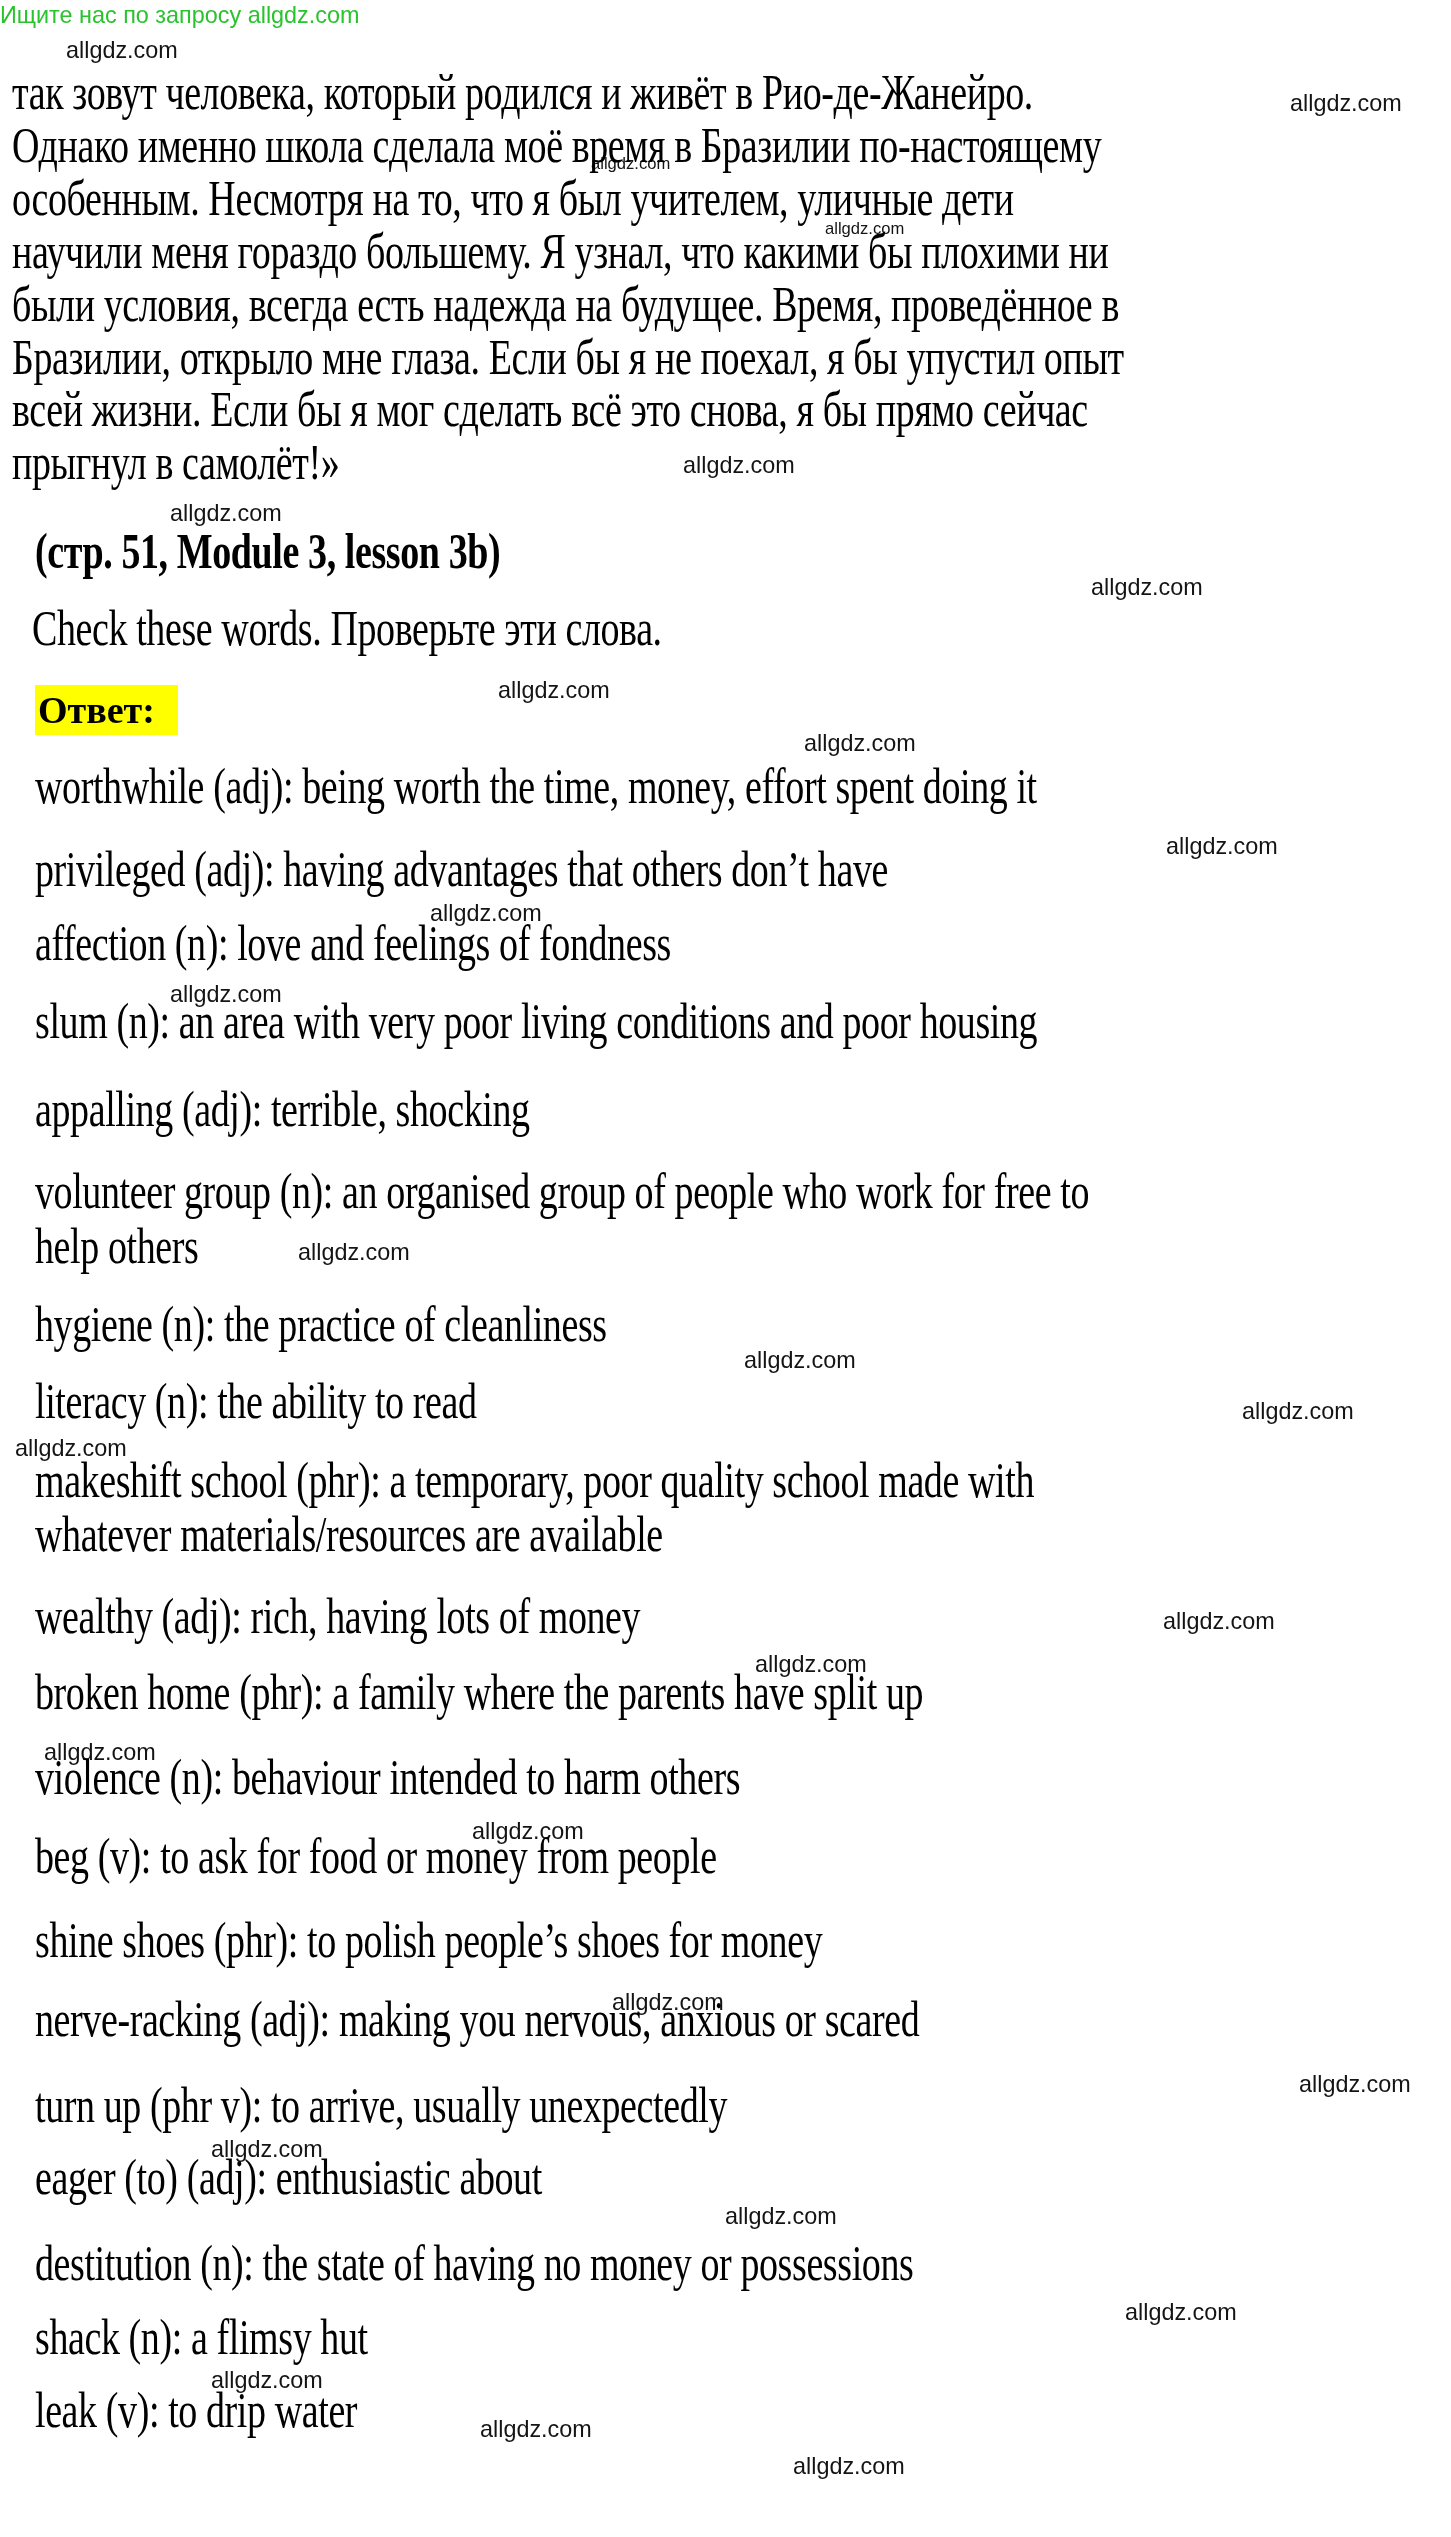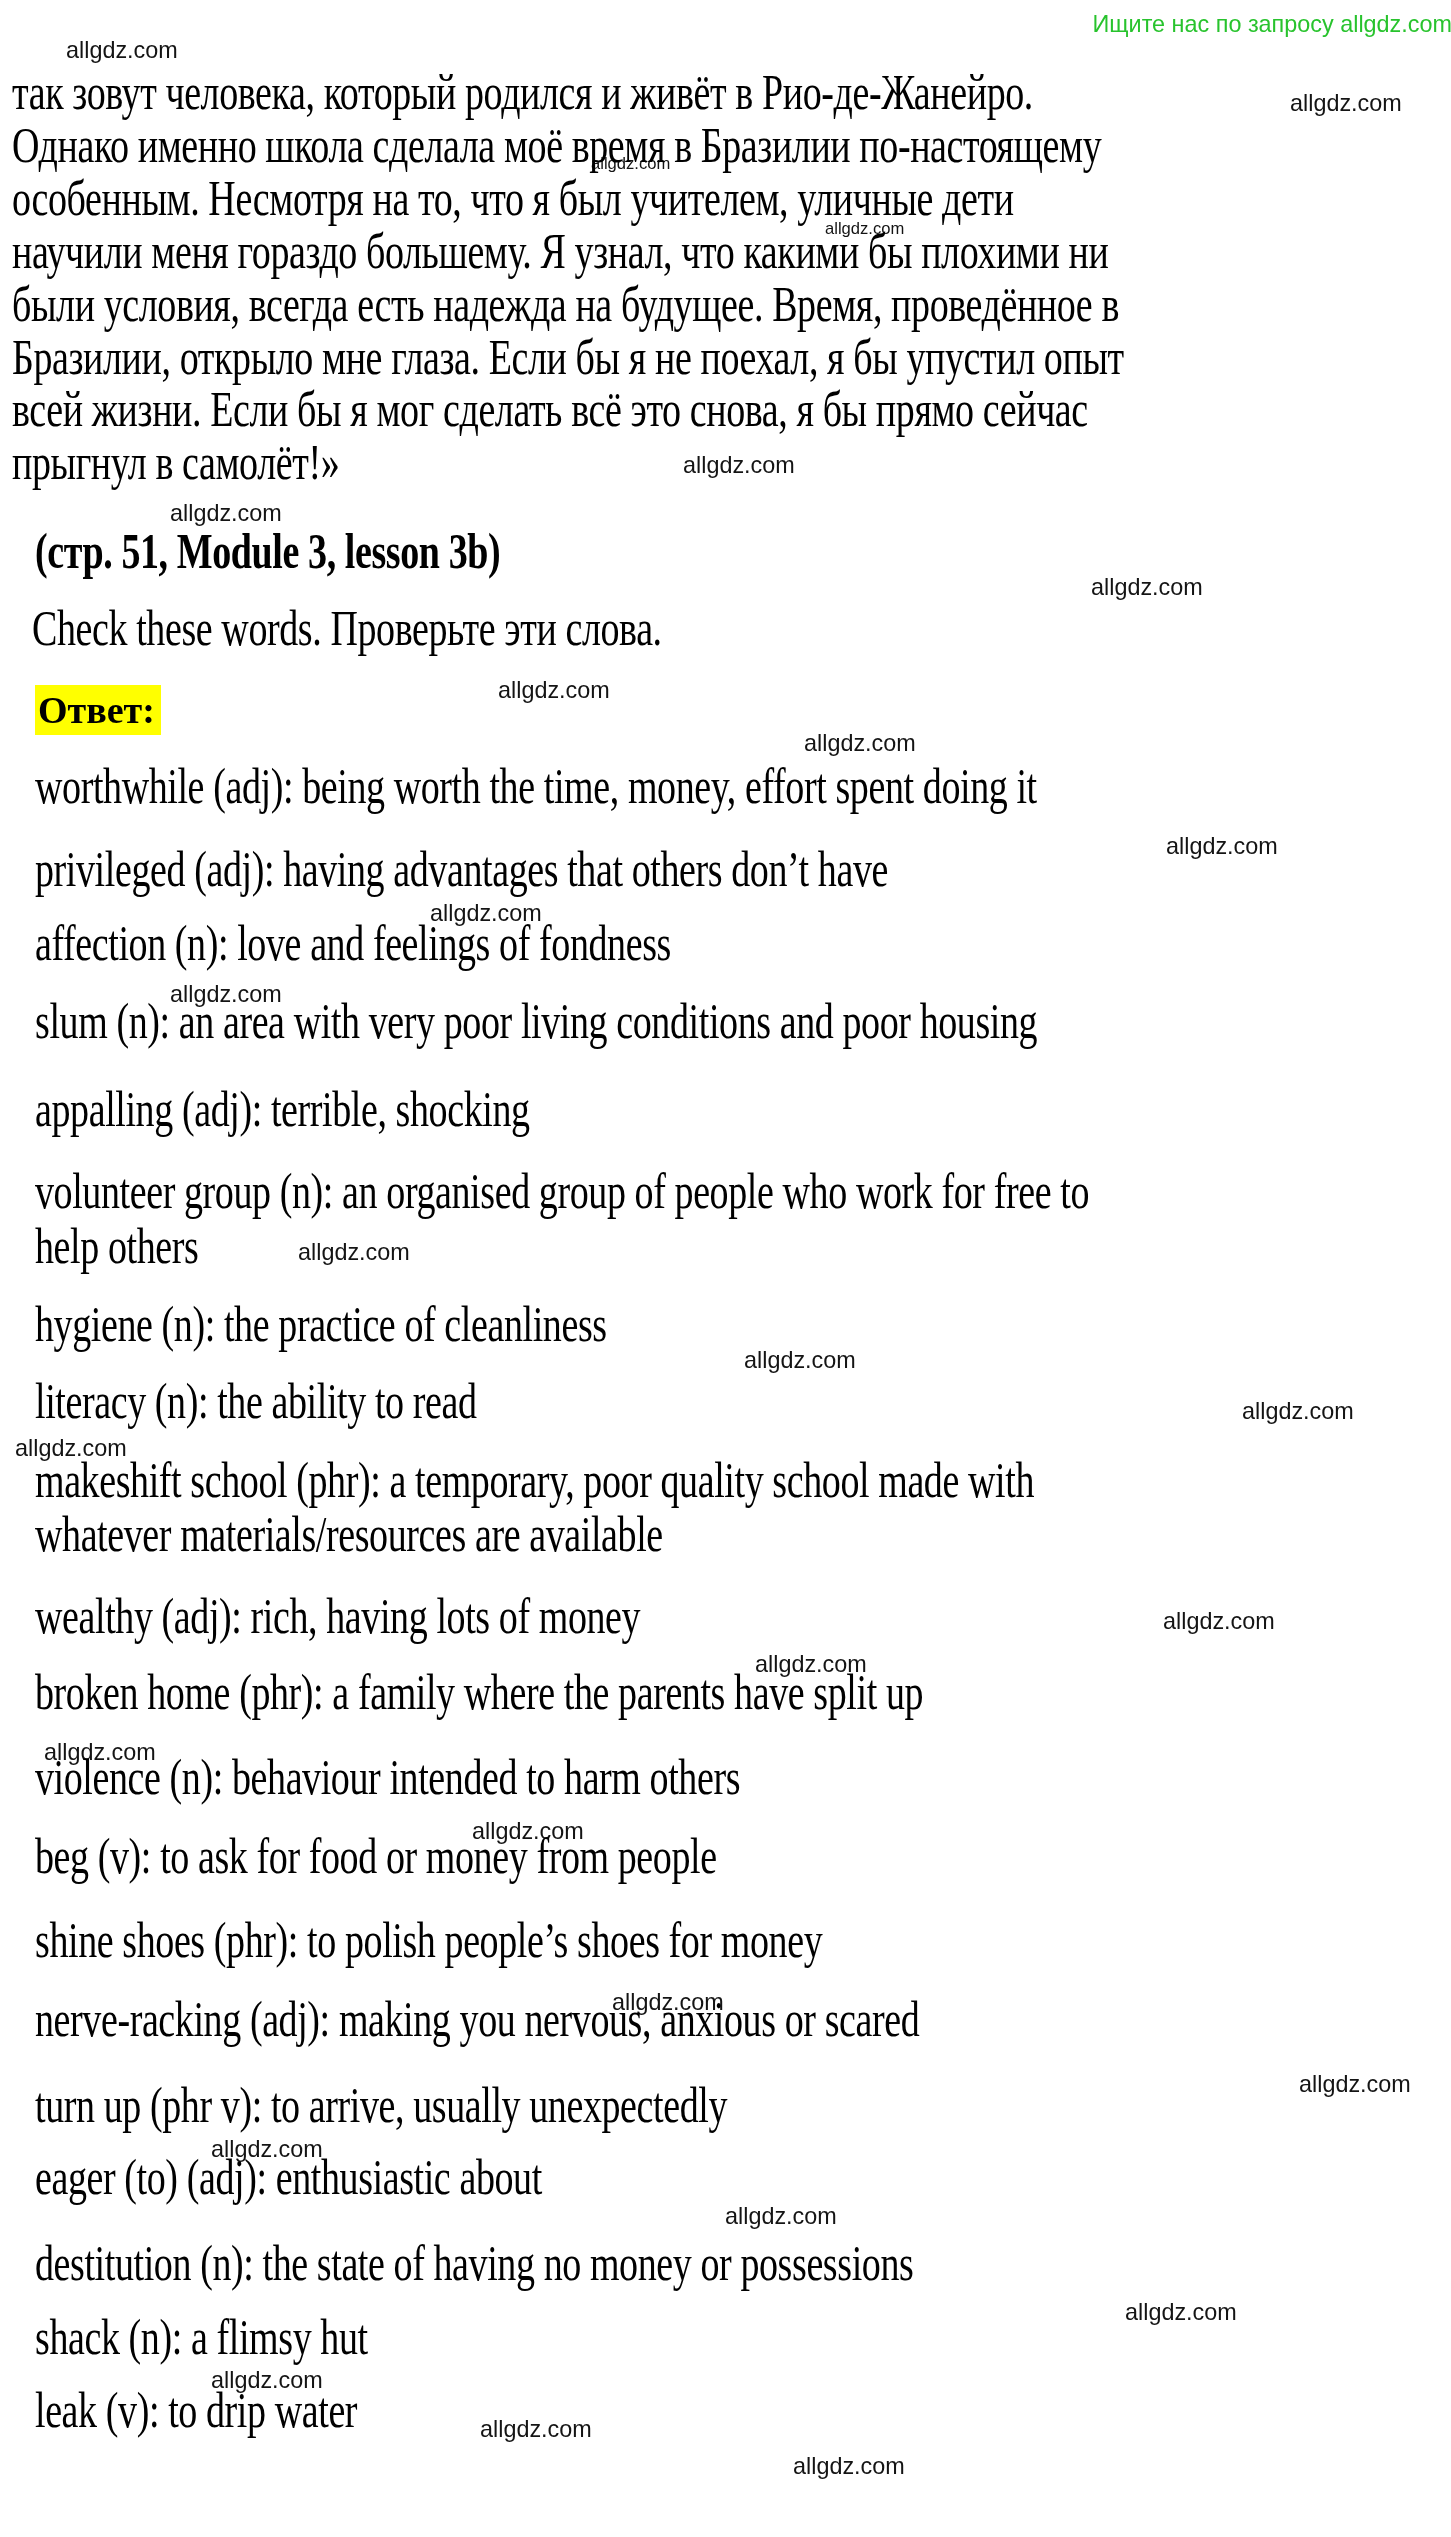--- a/index.html
+++ b/index.html
@@ -24,32 +24,32 @@
   .tline.bold{font-weight:bold;}
   .wm{
     position:absolute;
     white-space:nowrap;
     font:23.4px/1.1 "Liberation Sans","DejaVu Sans",sans-serif;
     color:#141414;
   }
   .wm.small{font-size:16.6px;}
   .promo{
     position:absolute;
-    left:0;right:0;top:12px;
-    text-align:right;
+    left:0;right:0;top:3px;
+    text-align:left;
     font:23.4px/1.1 "Liberation Sans","DejaVu Sans",sans-serif;
     color:#28c32d;
   }
   .answer-wrap{position:absolute;left:35px;top:685px;}
   .answer-hl{
     display:inline-block;
     background:#ffff00;
     font:bold 38px/1.32 "Liberation Serif","DejaVu Serif",serif;
     color:#000;
-    padding:0 6px 0 3px;
+    padding:0 23px 0 3px;
   }
   .footer{
     position:absolute;
     left:0;right:0;top:2488px;
     text-align:center;
     font:22.7px/1.1 "Liberation Sans","DejaVu Sans",sans-serif;
     color:#5b2d8d;
     letter-spacing:0.4px;
   }
 </style>

